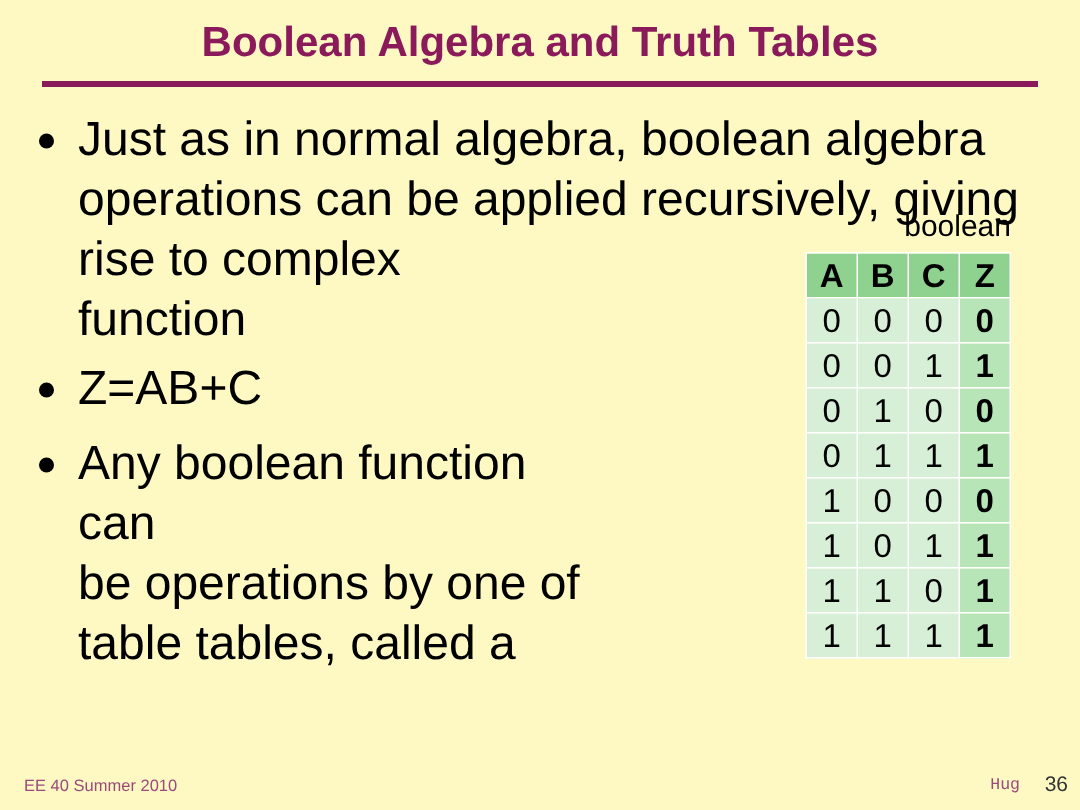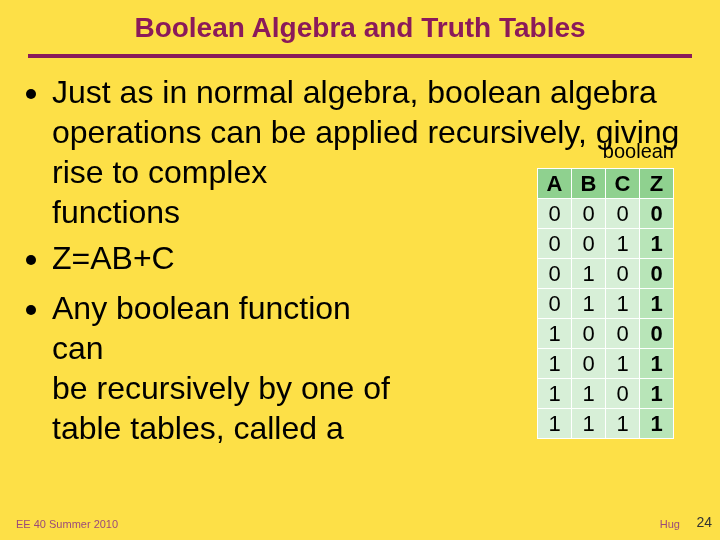--- a/index.html
+++ b/index.html
@@ -1,21 +1,21 @@
 <!DOCTYPE html>
 <html><head>
 <meta charset="utf-8">
 <style>
   * { box-sizing: border-box; margin: 0; padding: 0; }
   html, body { width: 720px; height: 540px; background: #000; font-family: Arial, Helvetica, sans-serif; }
   .slide {
     position: relative;
     width: 720px;
     height: 540px;
-    background: #fde047;
+    background: #fef9c3;
     overflow: hidden;
   }
   .title {
     text-align: center;
     color: #8b1a5a;
     font-size: 28px;
     font-weight: bold;
     padding-top: 12px;
     padding-bottom: 10px;
   }
@@ -60,20 +60,21 @@
     font-size: 11px;
     color: #9a4a7a;
     text-align: center;
   }
   .footer-right {
     position: absolute;
     right: 40px;
     bottom: 10px;
     font-size: 11px;
     color: #9a4a7a;
+    font-family: Liberation Mono, monospace;
   }
   .footer-num {
     position: absolute;
     right: 8px;
     bottom: 10px;
     font-size: 14px;
     color: #333;
   }
   .partial {
     position: absolute;
@@ -87,28 +88,28 @@
 
 <div class="slide">
 
   <div class="title">Boolean Algebra and Truth Tables</div>
   <hr class="rule">
 
   <div class="body">
     <ul class="bullets">
       <li>
         <span>Just as in normal algebra, boolean algebra operations can be applied recursively, giving rise to complex</span>
-        <div class="sub-wrap">functions</div>
+        <div class="sub-wrap">function</div>
       </li>
       <li>Z=AB+C</li>
     </ul>
     <ul class="bullets2">
       <li>
         <span>Any boolean function can</span><br>
-        <span>be recursively by one of</span><br>
+        <span>be operations by one of</span><br>
         <span>table tables, called a</span><br>
       </li>
     </ul>
   </div>
 
   <div class="partial">boolean</div>
 
   <table class="truth">
     <thead>
       <tr>
@@ -165,14 +166,14 @@
           <td>1</td>
           <td>1</td>
           <td>1</td>
           <td class="zcol">1</td>
         </tr>
     </tbody>
   </table>
 
   <div class="footer-left">EE 40 Summer 2010</div>
   <div class="footer-right">Hug</div>
-  <div class="footer-num">24</div>
+  <div class="footer-num">36</div>
 </div>
 
 </body></html>

